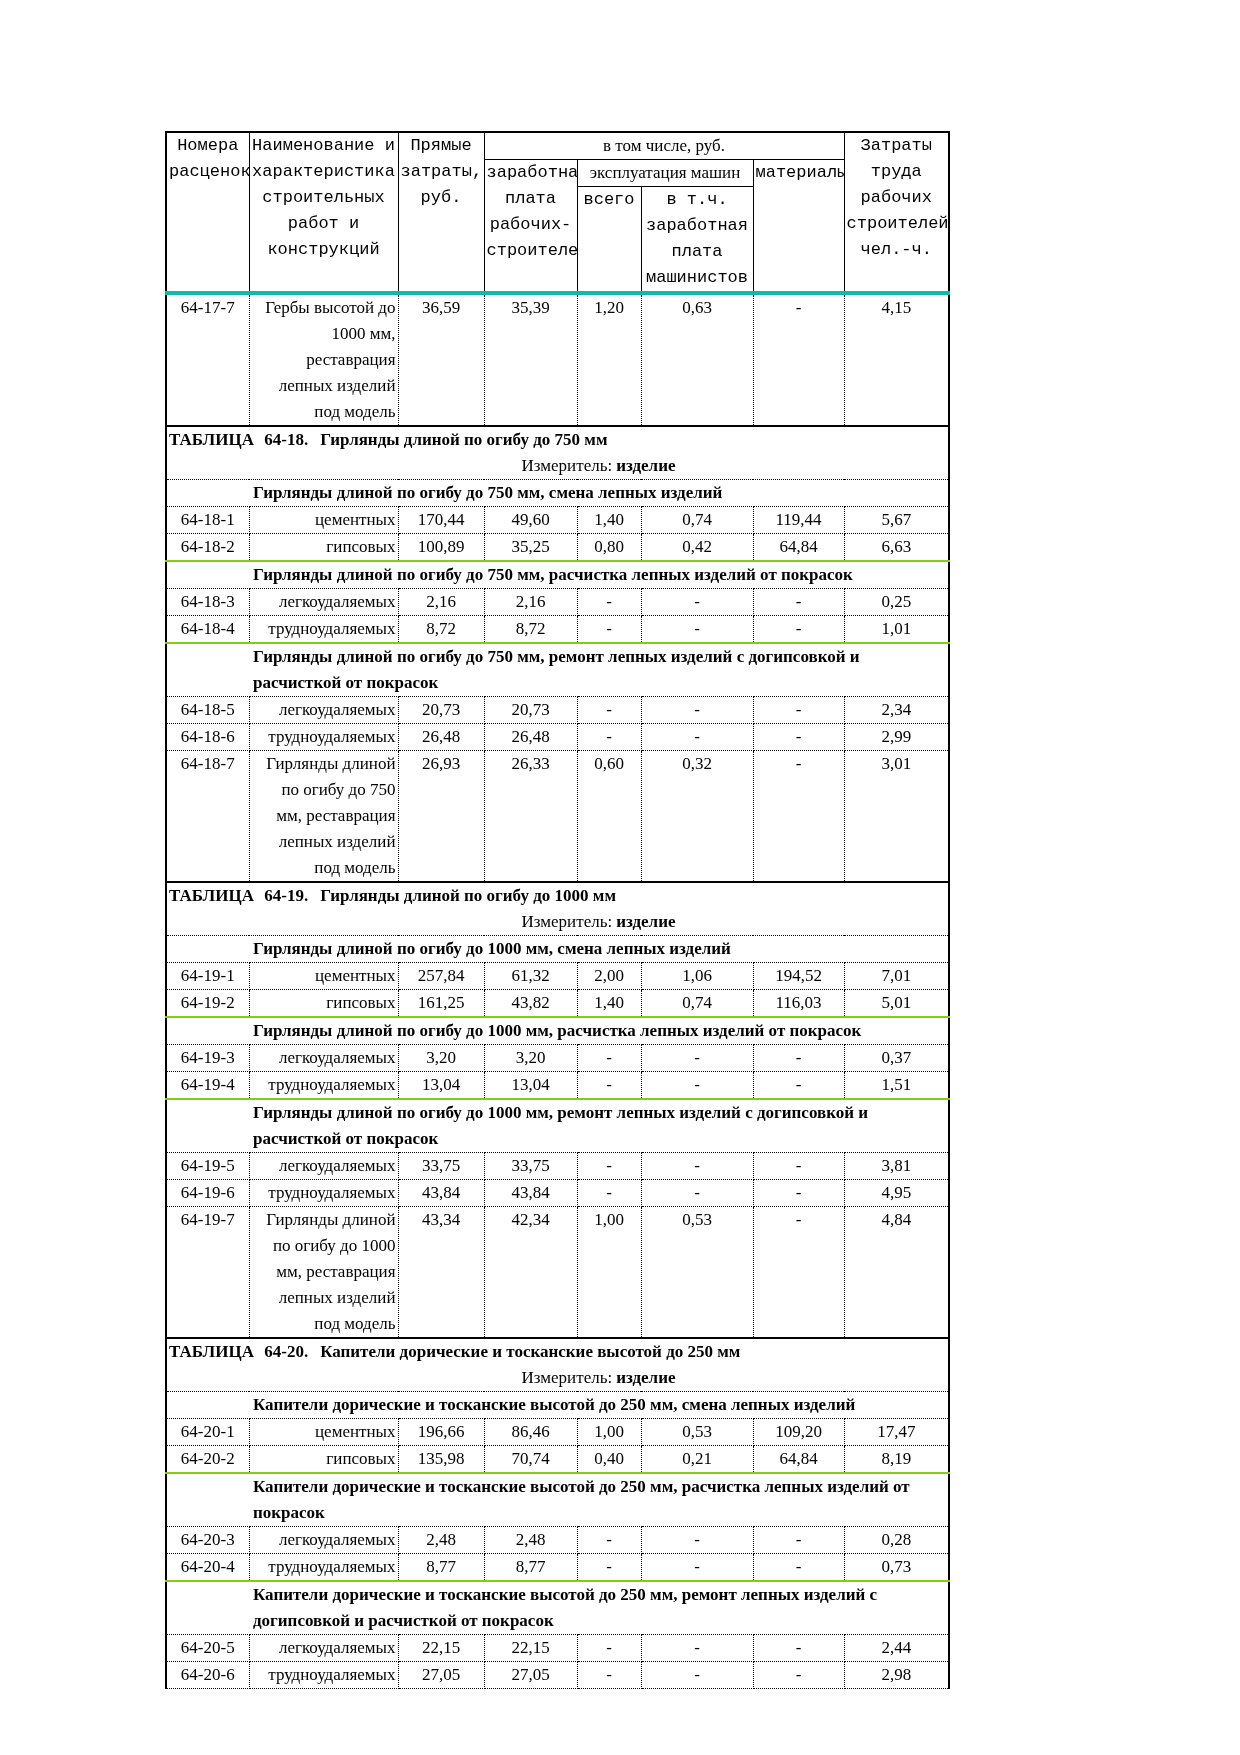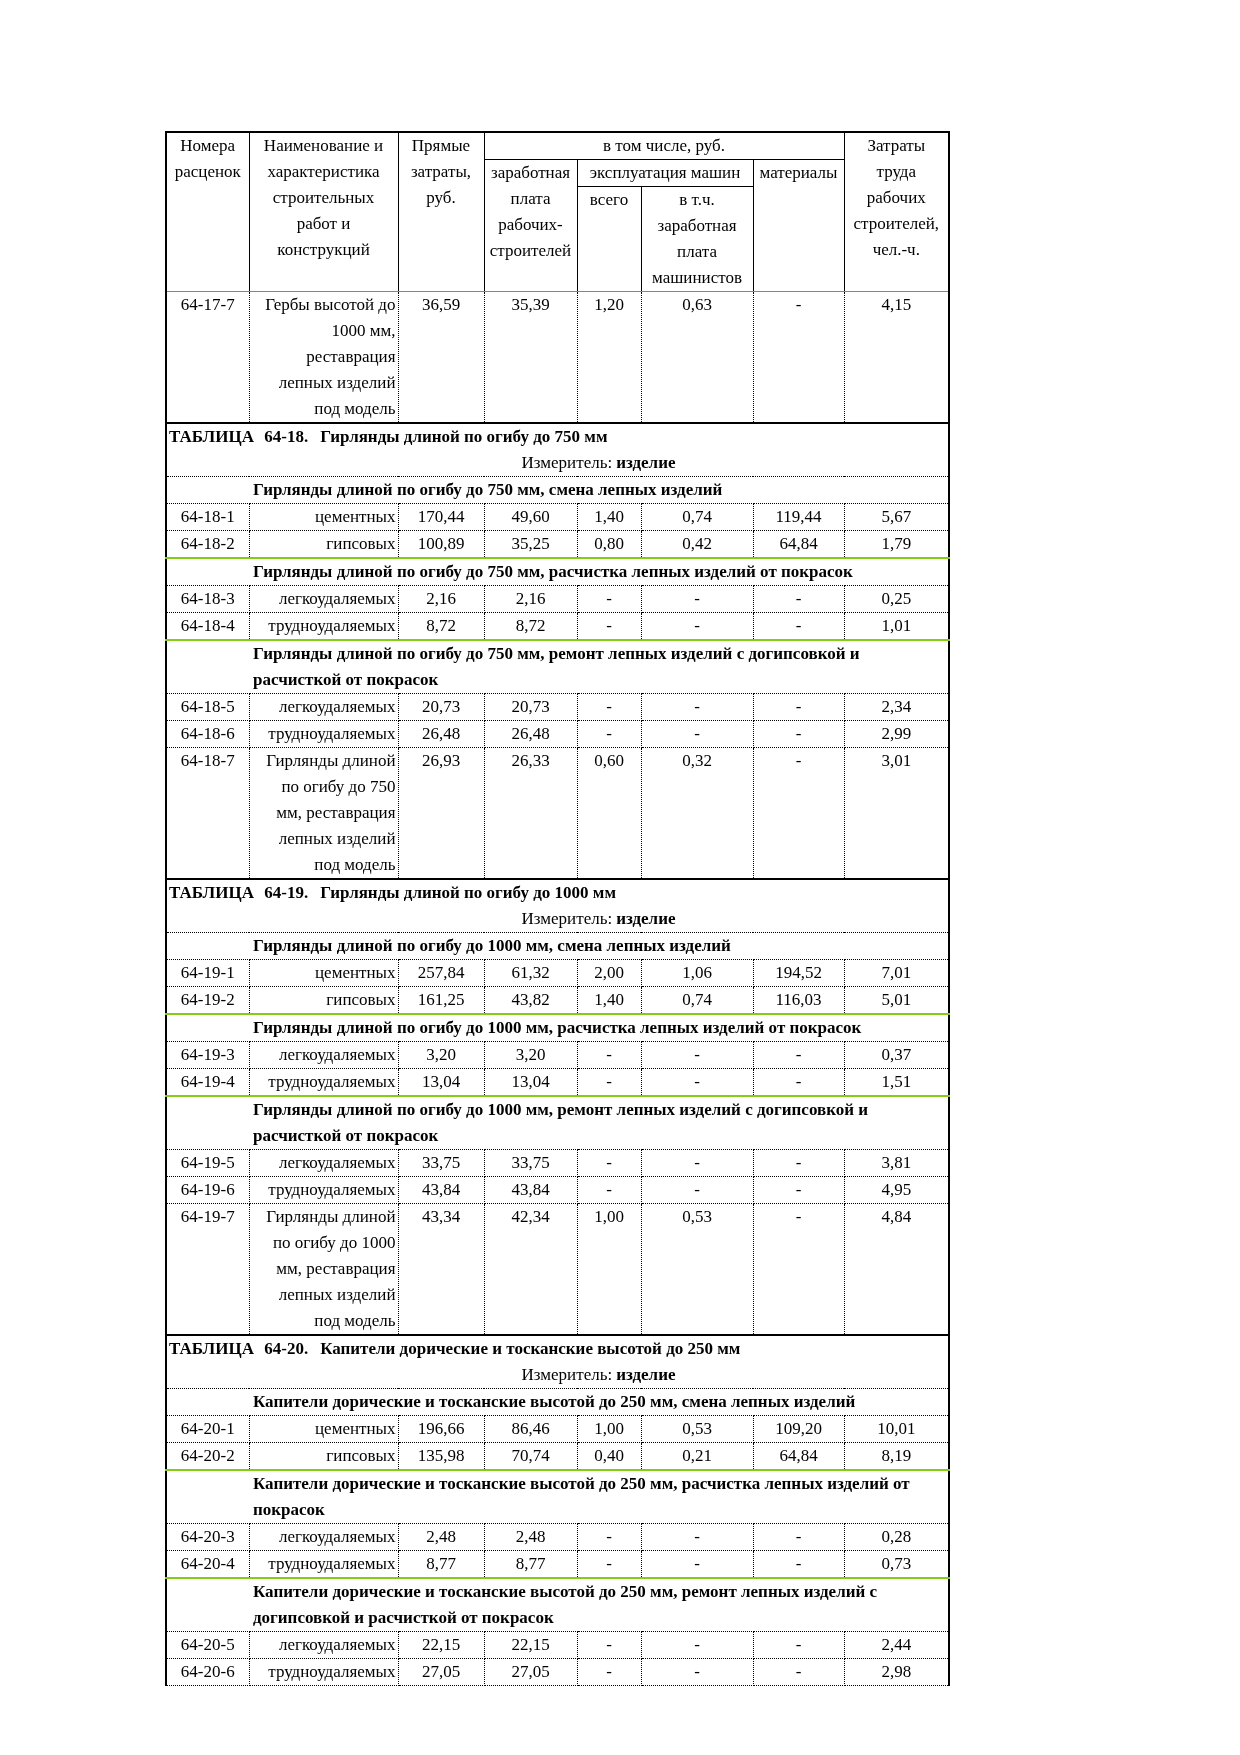--- a/index.html
+++ b/index.html
@@ -28,21 +28,21 @@
   table.rates th, table.rates td {
     padding: 0 2px;
     vertical-align: top;
     overflow: hidden;
   }
   thead th {
     font-weight: normal;
     text-align: center;
     border: 1px solid #000;
   }
-  thead tr.hrow-last th, thead th.deep { border-bottom: 1px solid #14b8a6; }
+  thead tr.hrow-last th, thead th.deep { border-bottom: 4px solid #14b8a6; font-family: Liberation Mono, monospace; }
   tbody td { border: 1px dotted #000; }
   tbody tr.data td.code { text-align: center; }
   tbody tr.data td.name { text-align: right; padding-left: 3px; }
   tbody tr.data td.num  { text-align: center; }
   tbody tr.title td {
     font-weight: bold;
     border-left: none; border-right: none;
     border-top: 2px solid #000;
     border-bottom: none;
     padding-left: 2px;
@@ -130,21 +130,21 @@
           <td class="num">5,67</td>
         </tr>
         <tr class="data">
           <td class="code">64-18-2</td>
           <td class="name">гипсовых</td>
           <td class="num">100,89</td>
           <td class="num">35,25</td>
           <td class="num">0,80</td>
           <td class="num">0,42</td>
           <td class="num">64,84</td>
-          <td class="num">1,79</td>
+          <td class="num">6,63</td>
         </tr>
         <tr class="section solid-top">
           <td colspan="8">Гирлянды длиной по огибу до 750 мм, расчистка лепных изделий от покрасок</td>
         </tr>
         <tr class="data">
           <td class="code">64-18-3</td>
           <td class="name">легкоудаляемых</td>
           <td class="num">2,16</td>
           <td class="num">2,16</td>
           <td class="num">-</td>
@@ -290,21 +290,21 @@
           <td colspan="8">Капители дорические и тосканские высотой до 250 мм, смена лепных изделий</td>
         </tr>
         <tr class="data">
           <td class="code">64-20-1</td>
           <td class="name">цементных</td>
           <td class="num">196,66</td>
           <td class="num">86,46</td>
           <td class="num">1,00</td>
           <td class="num">0,53</td>
           <td class="num">109,20</td>
-          <td class="num">10,01</td>
+          <td class="num">17,47</td>
         </tr>
         <tr class="data">
           <td class="code">64-20-2</td>
           <td class="name">гипсовых</td>
           <td class="num">135,98</td>
           <td class="num">70,74</td>
           <td class="num">0,40</td>
           <td class="num">0,21</td>
           <td class="num">64,84</td>
           <td class="num">8,19</td>

